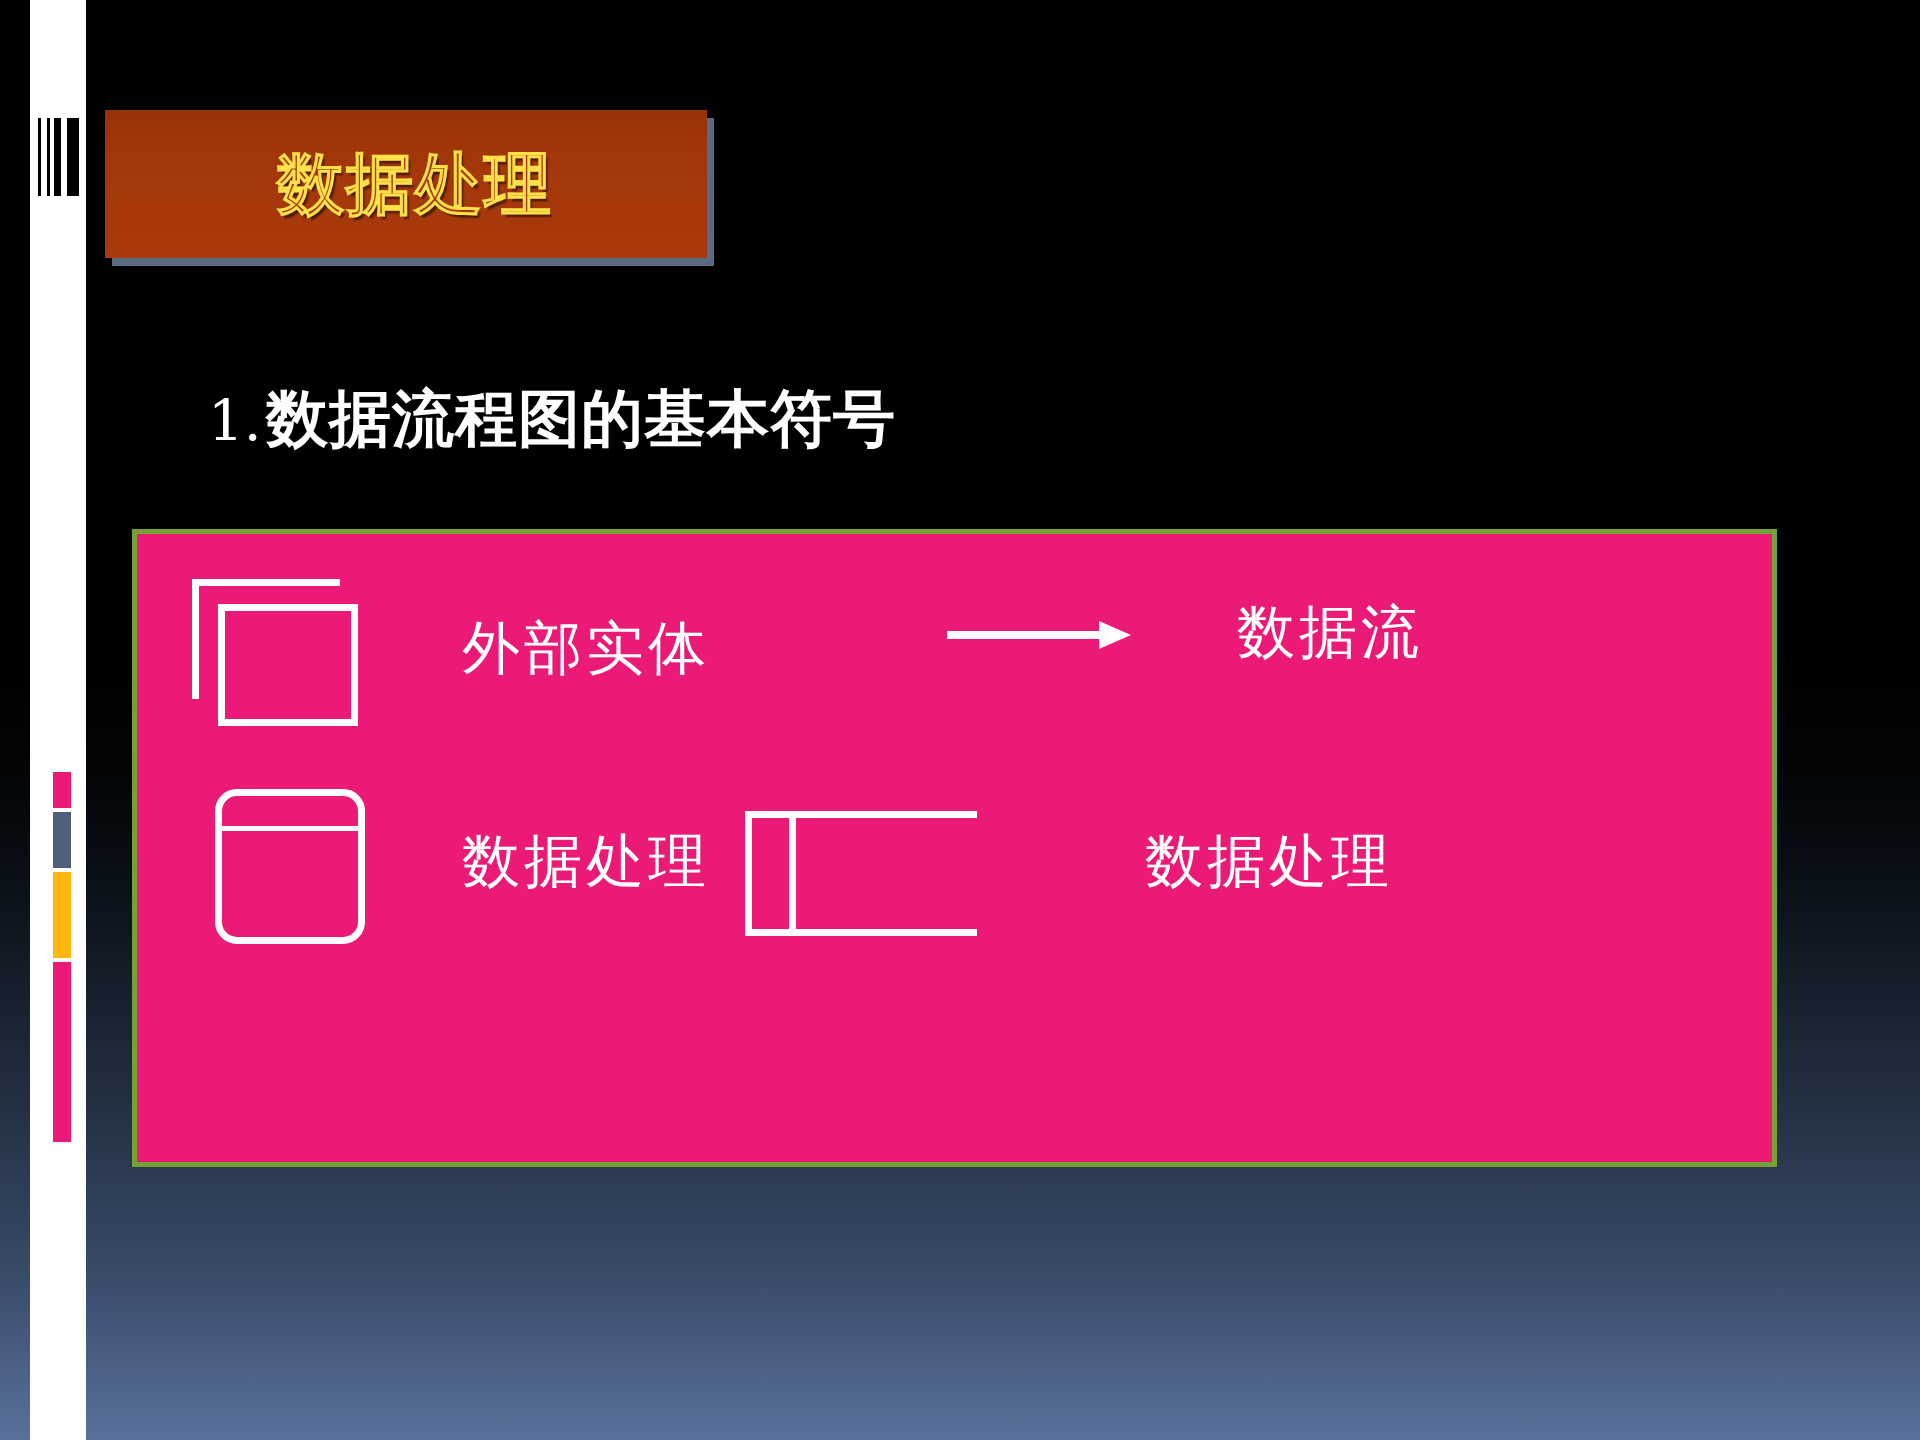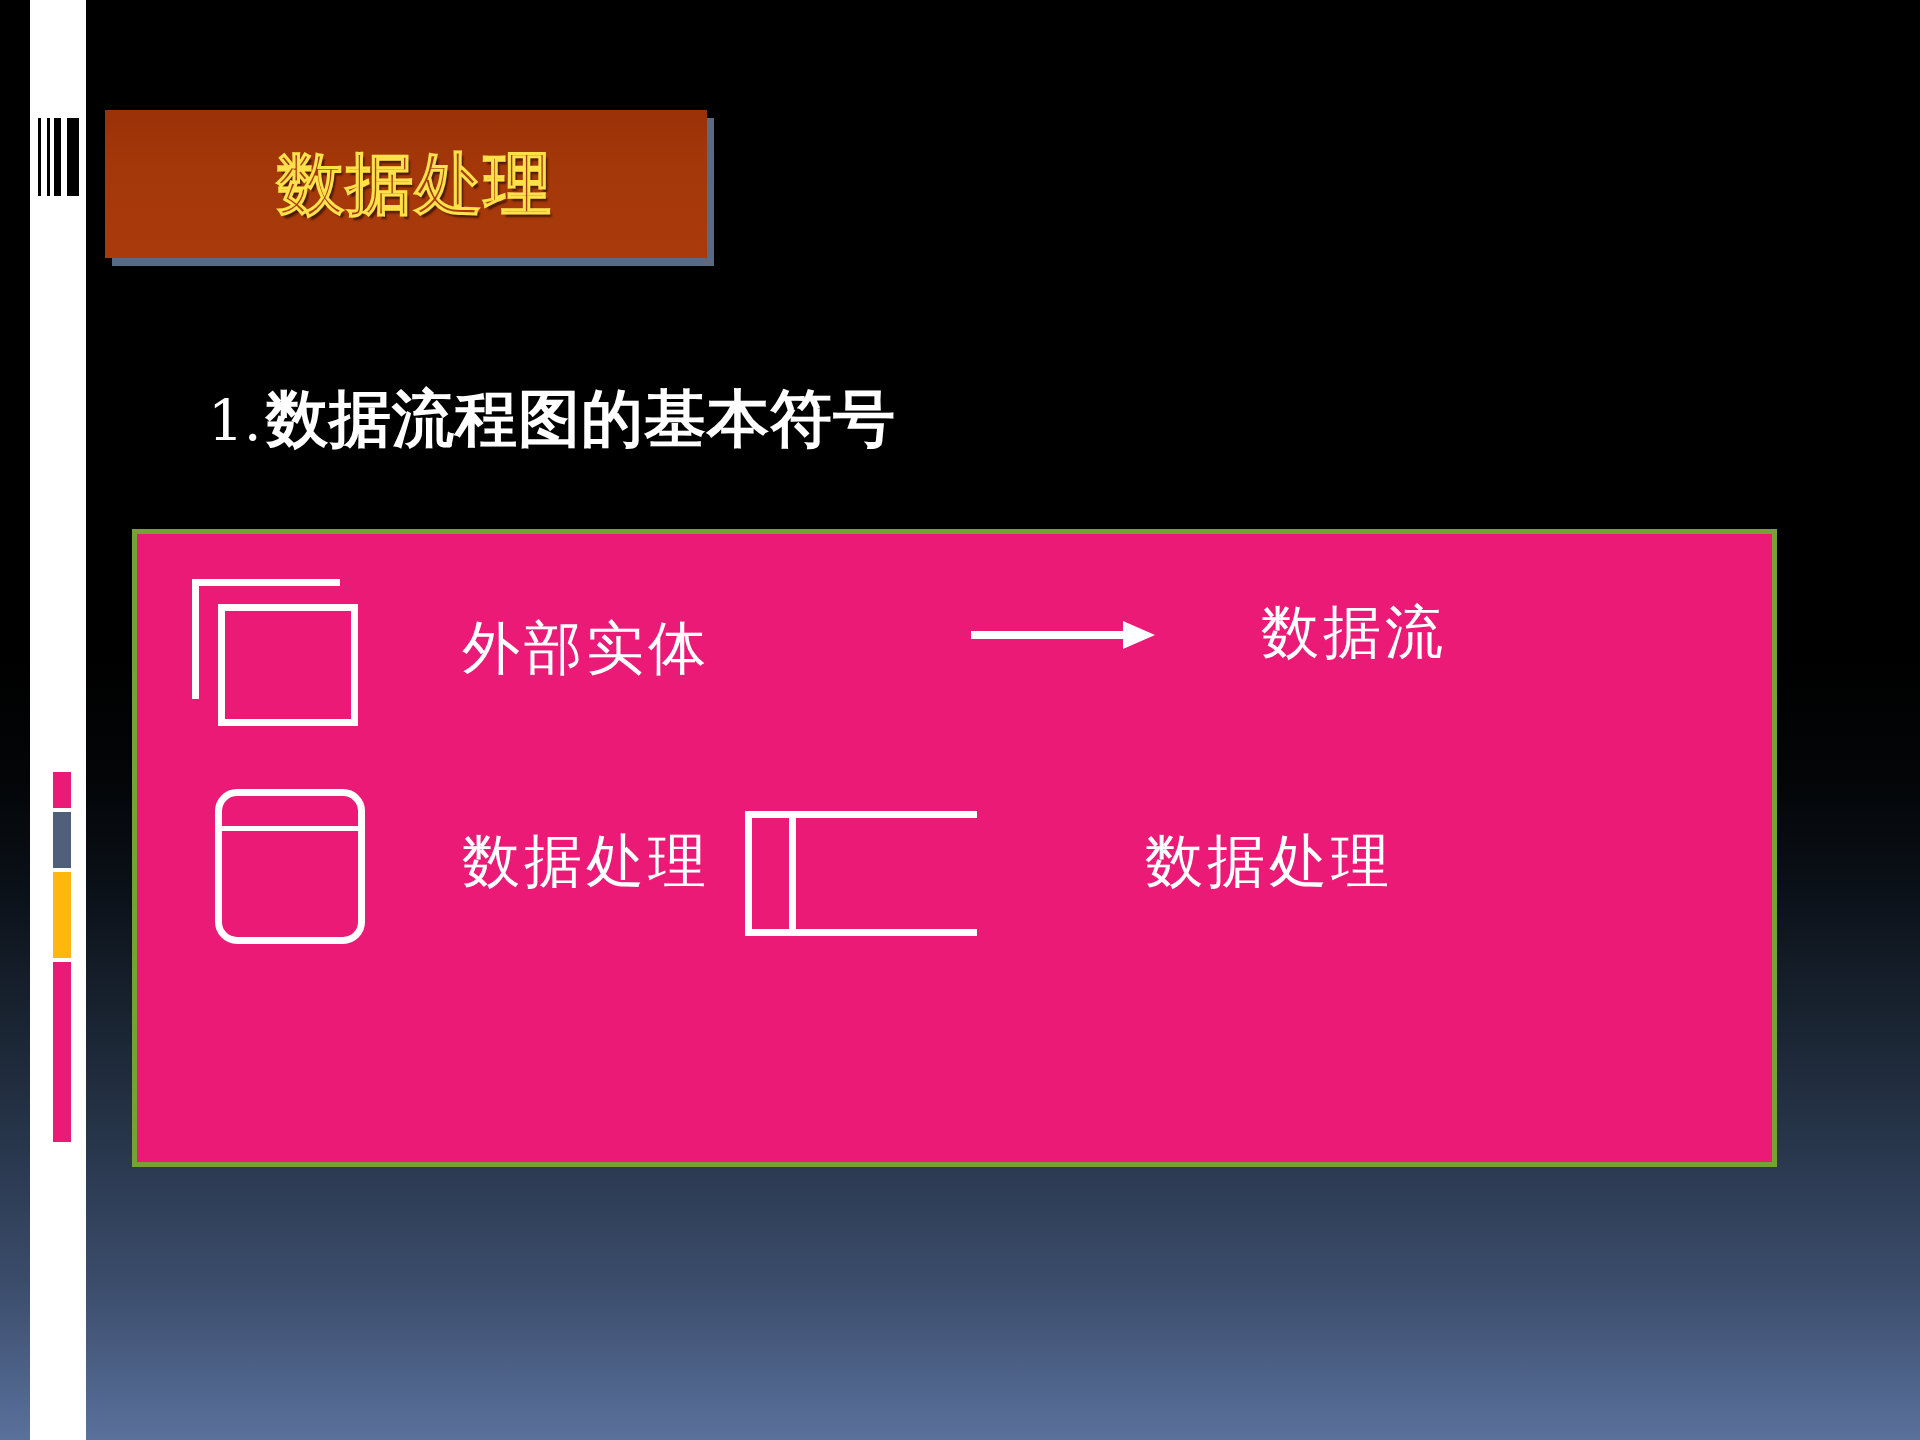--- a/index.html
+++ b/index.html
@@ -239,21 +239,21 @@
     <div class="sym-row" style="top:45px;">
 
       <div class="sym-cell" style="left:55px; width:420px;">
         <div class="sym-art" style="width:175px;height:160px;">
           <div class="ee-back"></div>
           <div class="ee-front"></div>
         </div>
         <div class="sym-label" style="left:270px; top:40px;">外部实体</div>
       </div>
 
-      <div class="sym-cell" style="left:814px; width:700px;text-align:right;">
+      <div class="sym-cell" style="left:790px; width:700px;text-align:right;">
         <div class="sym-art" style="left:20px; top:42px; width:190px; height:30px;">
           <div class="arrow-line"></div>
           <div class="arrow-head"></div>
         </div>
         <div class="sym-label" style="left:310px; top:24px;">数据流</div>
       </div>
 
     </div>
 
     <div class="sym-row" style="top:255px;">

